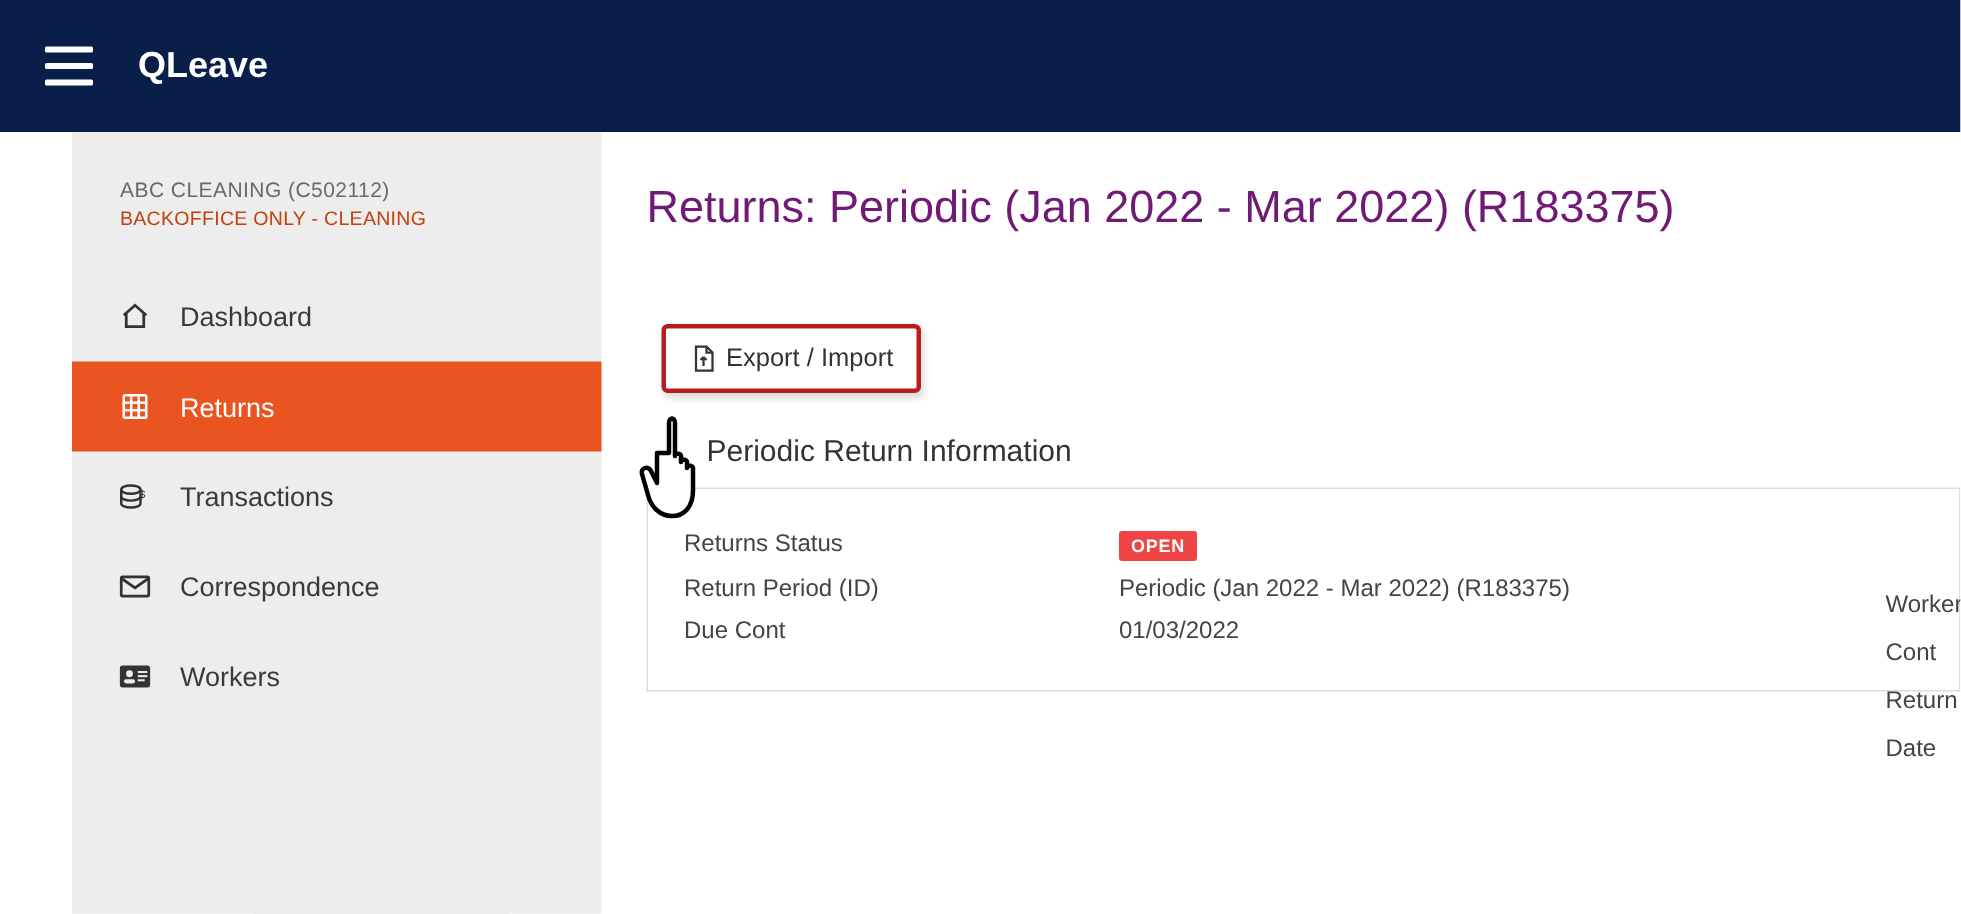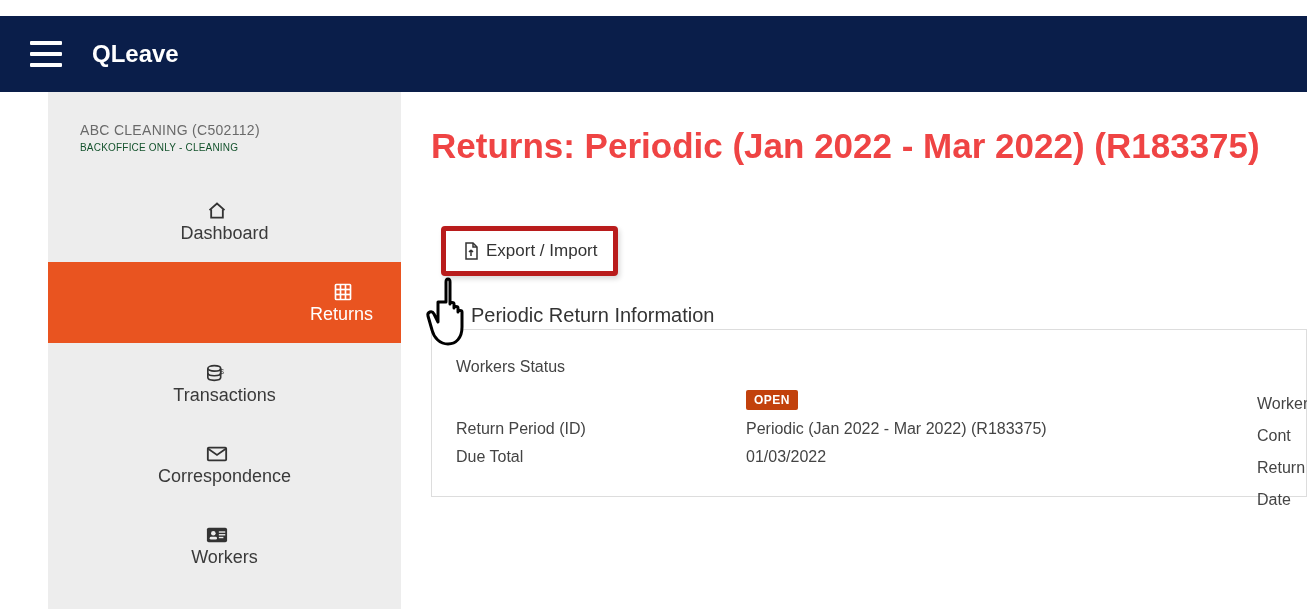--- a/index.html
+++ b/index.html
@@ -6,26 +6,25 @@
   body {
     font-family: Arial, Helvetica, sans-serif;
     background: #fff;
     width: 1307px;
     height: 609px;
     overflow: hidden;
     position: relative;
   }
   .topbar {
     background: #0a1e4a;
-    height: 76px;
+    height: 88px;
     display: flex;
     align-items: center;
     padding-left: 30px;
     color: #fff;
-    margin-top: 16px;
   }
   .hamburger {
     width: 32px;
     height: 26px;
     display: flex;
     flex-direction: column;
     justify-content: space-between;
     margin-right: 30px;
     cursor: pointer;
   }
@@ -53,34 +52,33 @@
   }
   .org-block {
     padding: 0 32px 28px 32px;
   }
   .org-name {
     font-size: 14px;
     color: #6a6a6a;
     letter-spacing: 0.3px;
   }
   .org-sub {
-    font-size: 10px;
-    color: #14532d;
+    font-size: 13px;
+    color: #c2410c;
     margin-top: 4px;
     letter-spacing: 0.2px;
   }
   .nav { list-style: none; }
   .nav-item {
     display: flex;
     align-items: center;
     padding: 18px 28px;
     font-size: 18px;
     color: #3a3a3a;
     cursor: pointer;
-    flex-direction: column;
   }
   .nav-item .icon {
     width: 28px;
     height: 24px;
     display: flex;
     align-items: center;
     justify-content: center;
     margin-right: 16px;
     color: #333;
   }
@@ -95,50 +93,50 @@
     font-size: 18px;
     color: #666;
   }
   .main {
     flex: 1;
     padding: 34px 0 0 30px;
     background: #fff;
     overflow: hidden;
   }
   .page-title {
-    font-size: 35px;
-    font-weight: 700;
-    color: #ef4444;
+    font-size: 30px;
+    font-weight: 400;
+    color: #701a75;
     margin-bottom: 60px;
   }
   .export-btn {
     display: inline-flex;
     align-items: center;
     background: #fff;
-    border: 5px solid #b91c1c;
+    border: 3px solid #b91c1c;
     border-radius: 4px;
     padding: 10px 16px;
     font-size: 17px;
     color: #333;
     cursor: pointer;
     box-shadow: 2px 3px 5px rgba(0,0,0,0.15);
     margin-left: 10px;
     margin-bottom: 28px;
   }
   .export-btn .icon {
     width: 18px;
     height: 18px;
     margin-right: 6px;
     display: inline-flex;
     align-items: center;
     justify-content: center;
   }
   .section-title-row {
     border-bottom: 1px solid #ddd;
-    padding-bottom: 2px;
+    padding-bottom: 12px;
     margin-bottom: 0;
   }
   .section-title {
     font-size: 20px;
     color: #333;
     font-weight: 400;
     padding-left: 40px;
   }
   .info-card {
     border: 1px solid #ddd;
@@ -154,28 +152,27 @@
   .info-label {
     width: 290px;
     color: #444;
   }
   .info-value {
     color: #444;
     flex: 1;
   }
   .badge {
     display: inline-block;
-    background: #c2410c;
+    background: #ef4444;
     color: #fff;
     font-size: 12px;
     font-weight: 700;
     padding: 3px 8px;
     border-radius: 2px;
     letter-spacing: 0.5px;
-    margin-top: 32px;
   }
   .right-labels {
     position: absolute;
     right: 0;
     top: 395px;
     font-size: 16px;
     color: #444;
     text-align: left;
     width: 50px;
     overflow: hidden;
@@ -284,31 +281,31 @@
       </span>
       <span>Export / Import</span>
     </button>
 
     <div class="section-title-row">
       <div class="section-title">Periodic Return Information</div>
     </div>
 
     <div class="info-card">
       <div class="info-row">
-        <div class="info-label">Workers Status</div>
+        <div class="info-label">Returns Status</div>
         <div class="info-value">
           <span class="badge">OPEN</span>
         </div>
       </div>
       <div class="info-row">
         <div class="info-label">Return Period (ID)</div>
         <div class="info-value">Periodic (Jan 2022 - Mar 2022) (R183375)</div>
       </div>
       <div class="info-row">
-        <div class="info-label">Due Total</div>
+        <div class="info-label">Due Cont</div>
         <div class="info-value">01/03/2022</div>
       </div>
     </div>
   </main>
 </div>
 
 <div class="right-labels">
   <div>Workers</div>
   <div>Cont</div>
   <div>Return</div>

